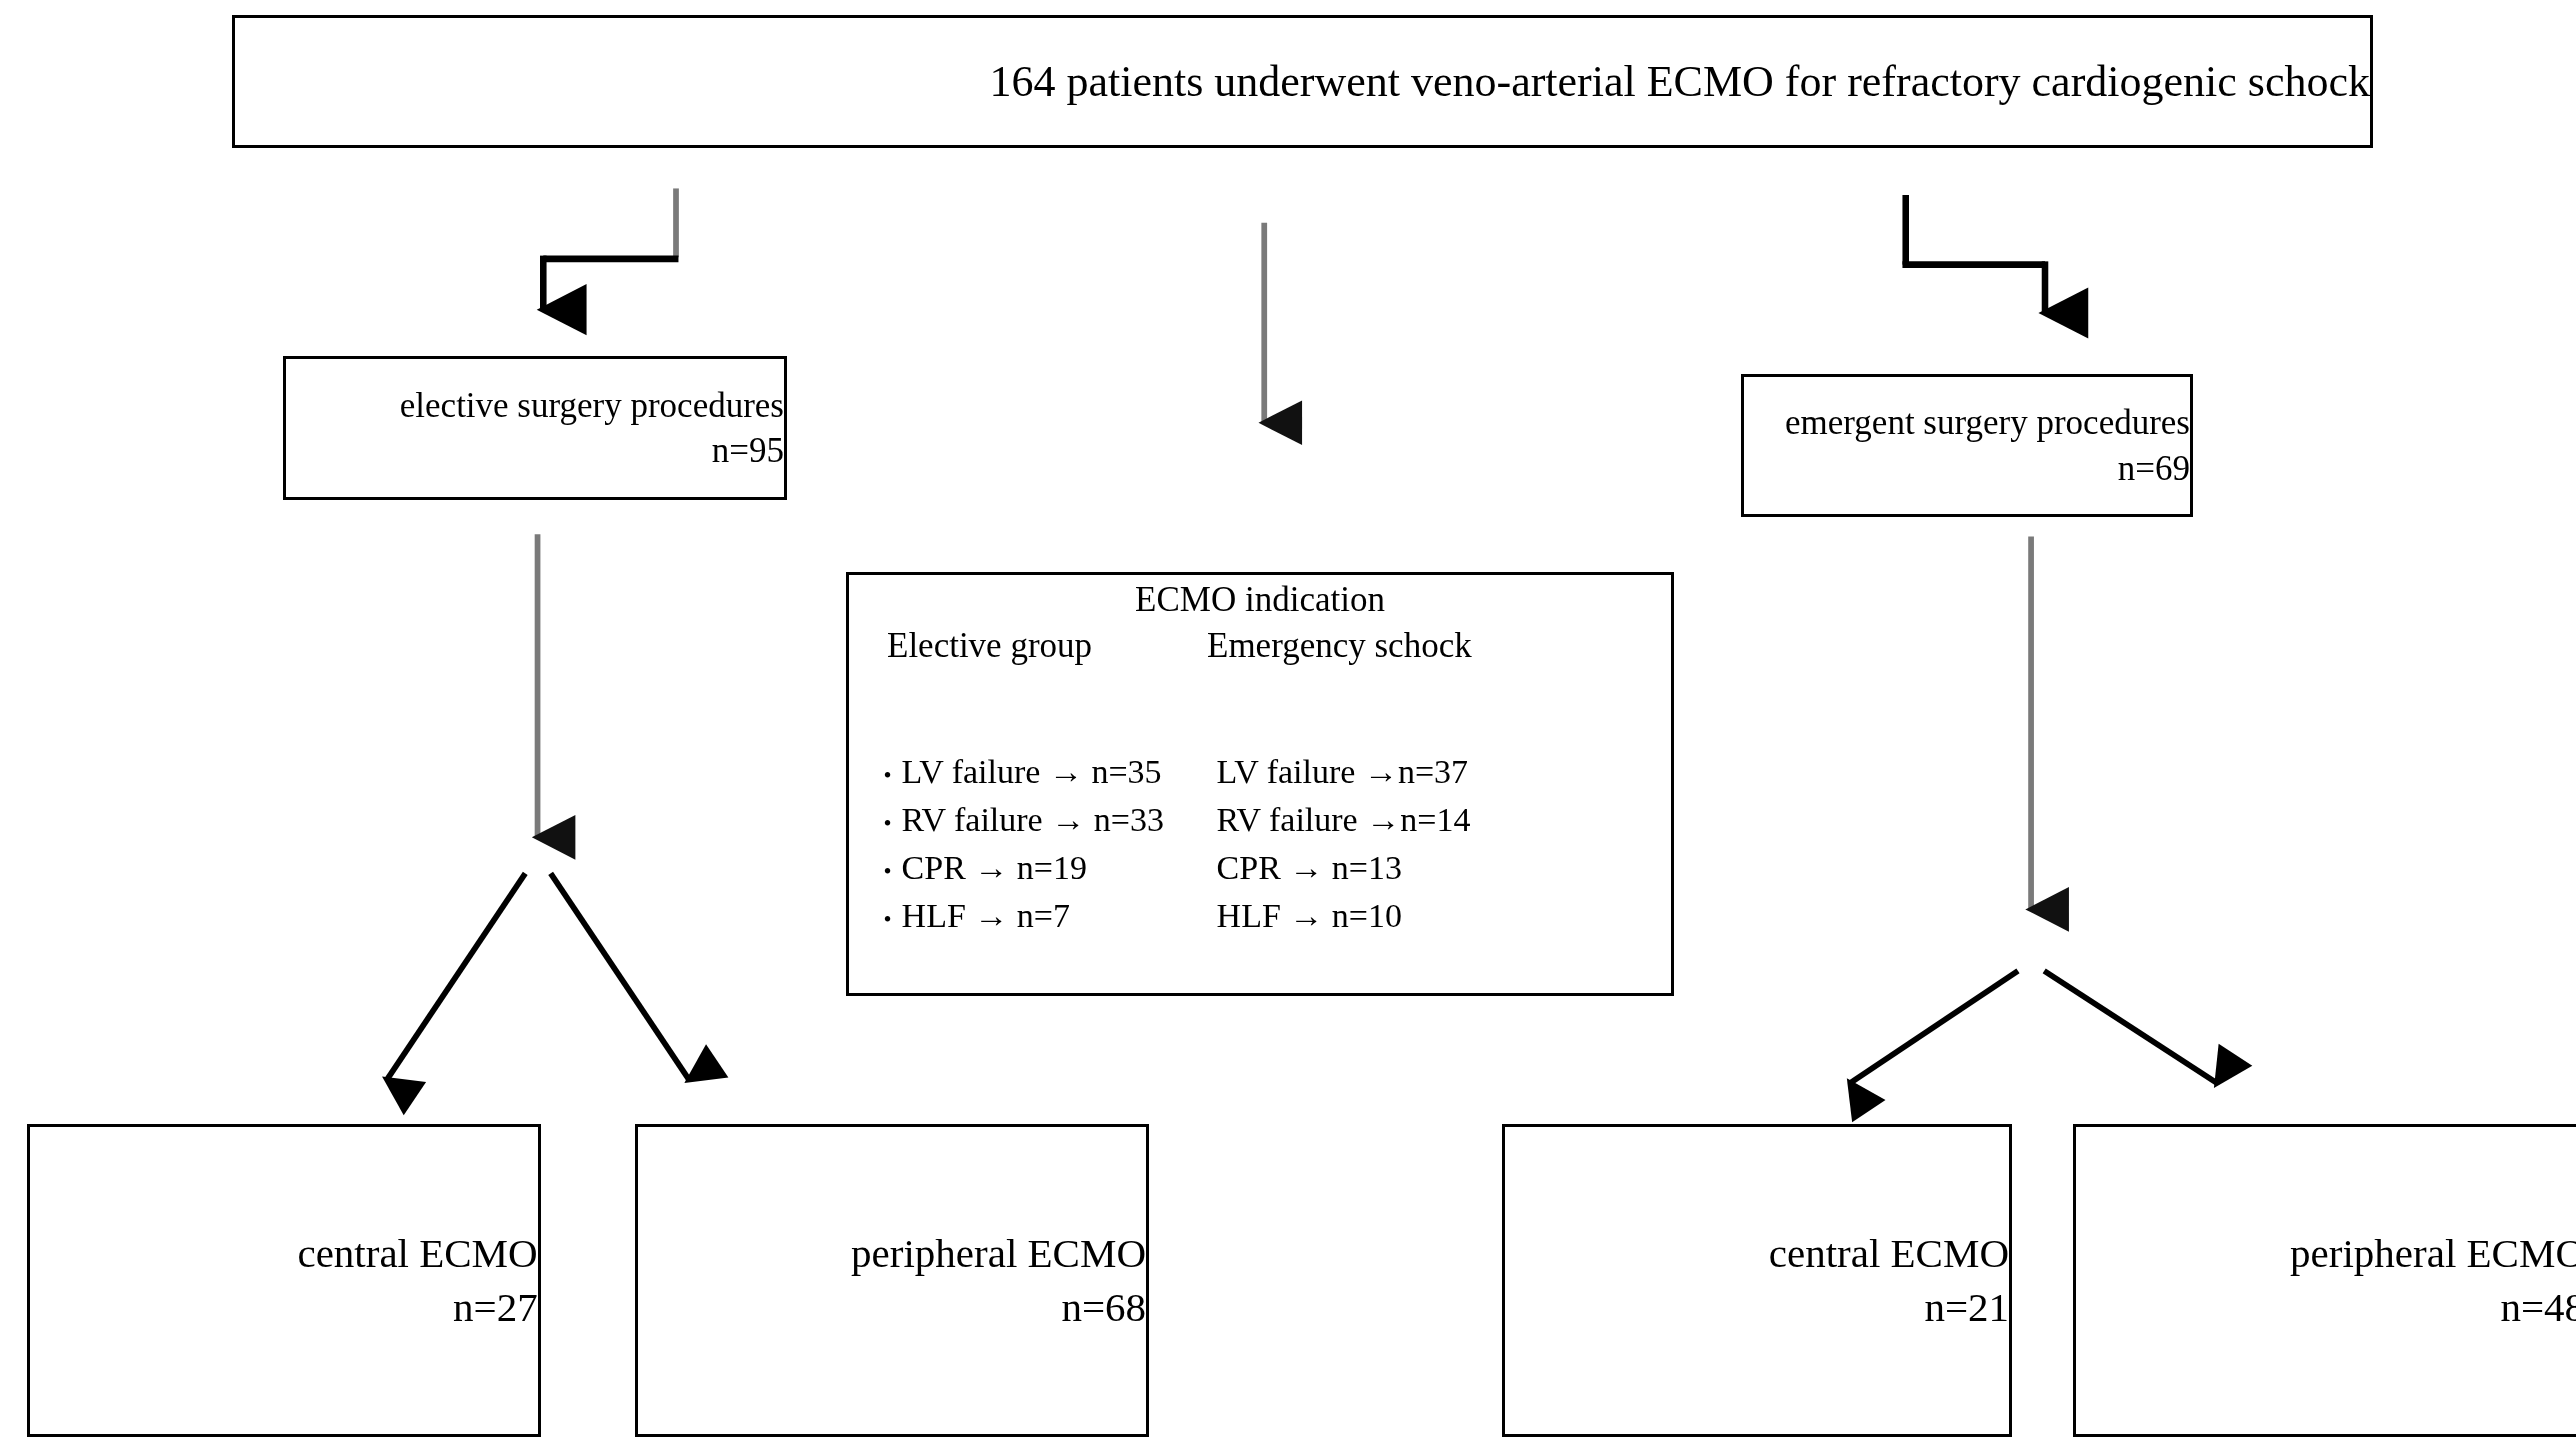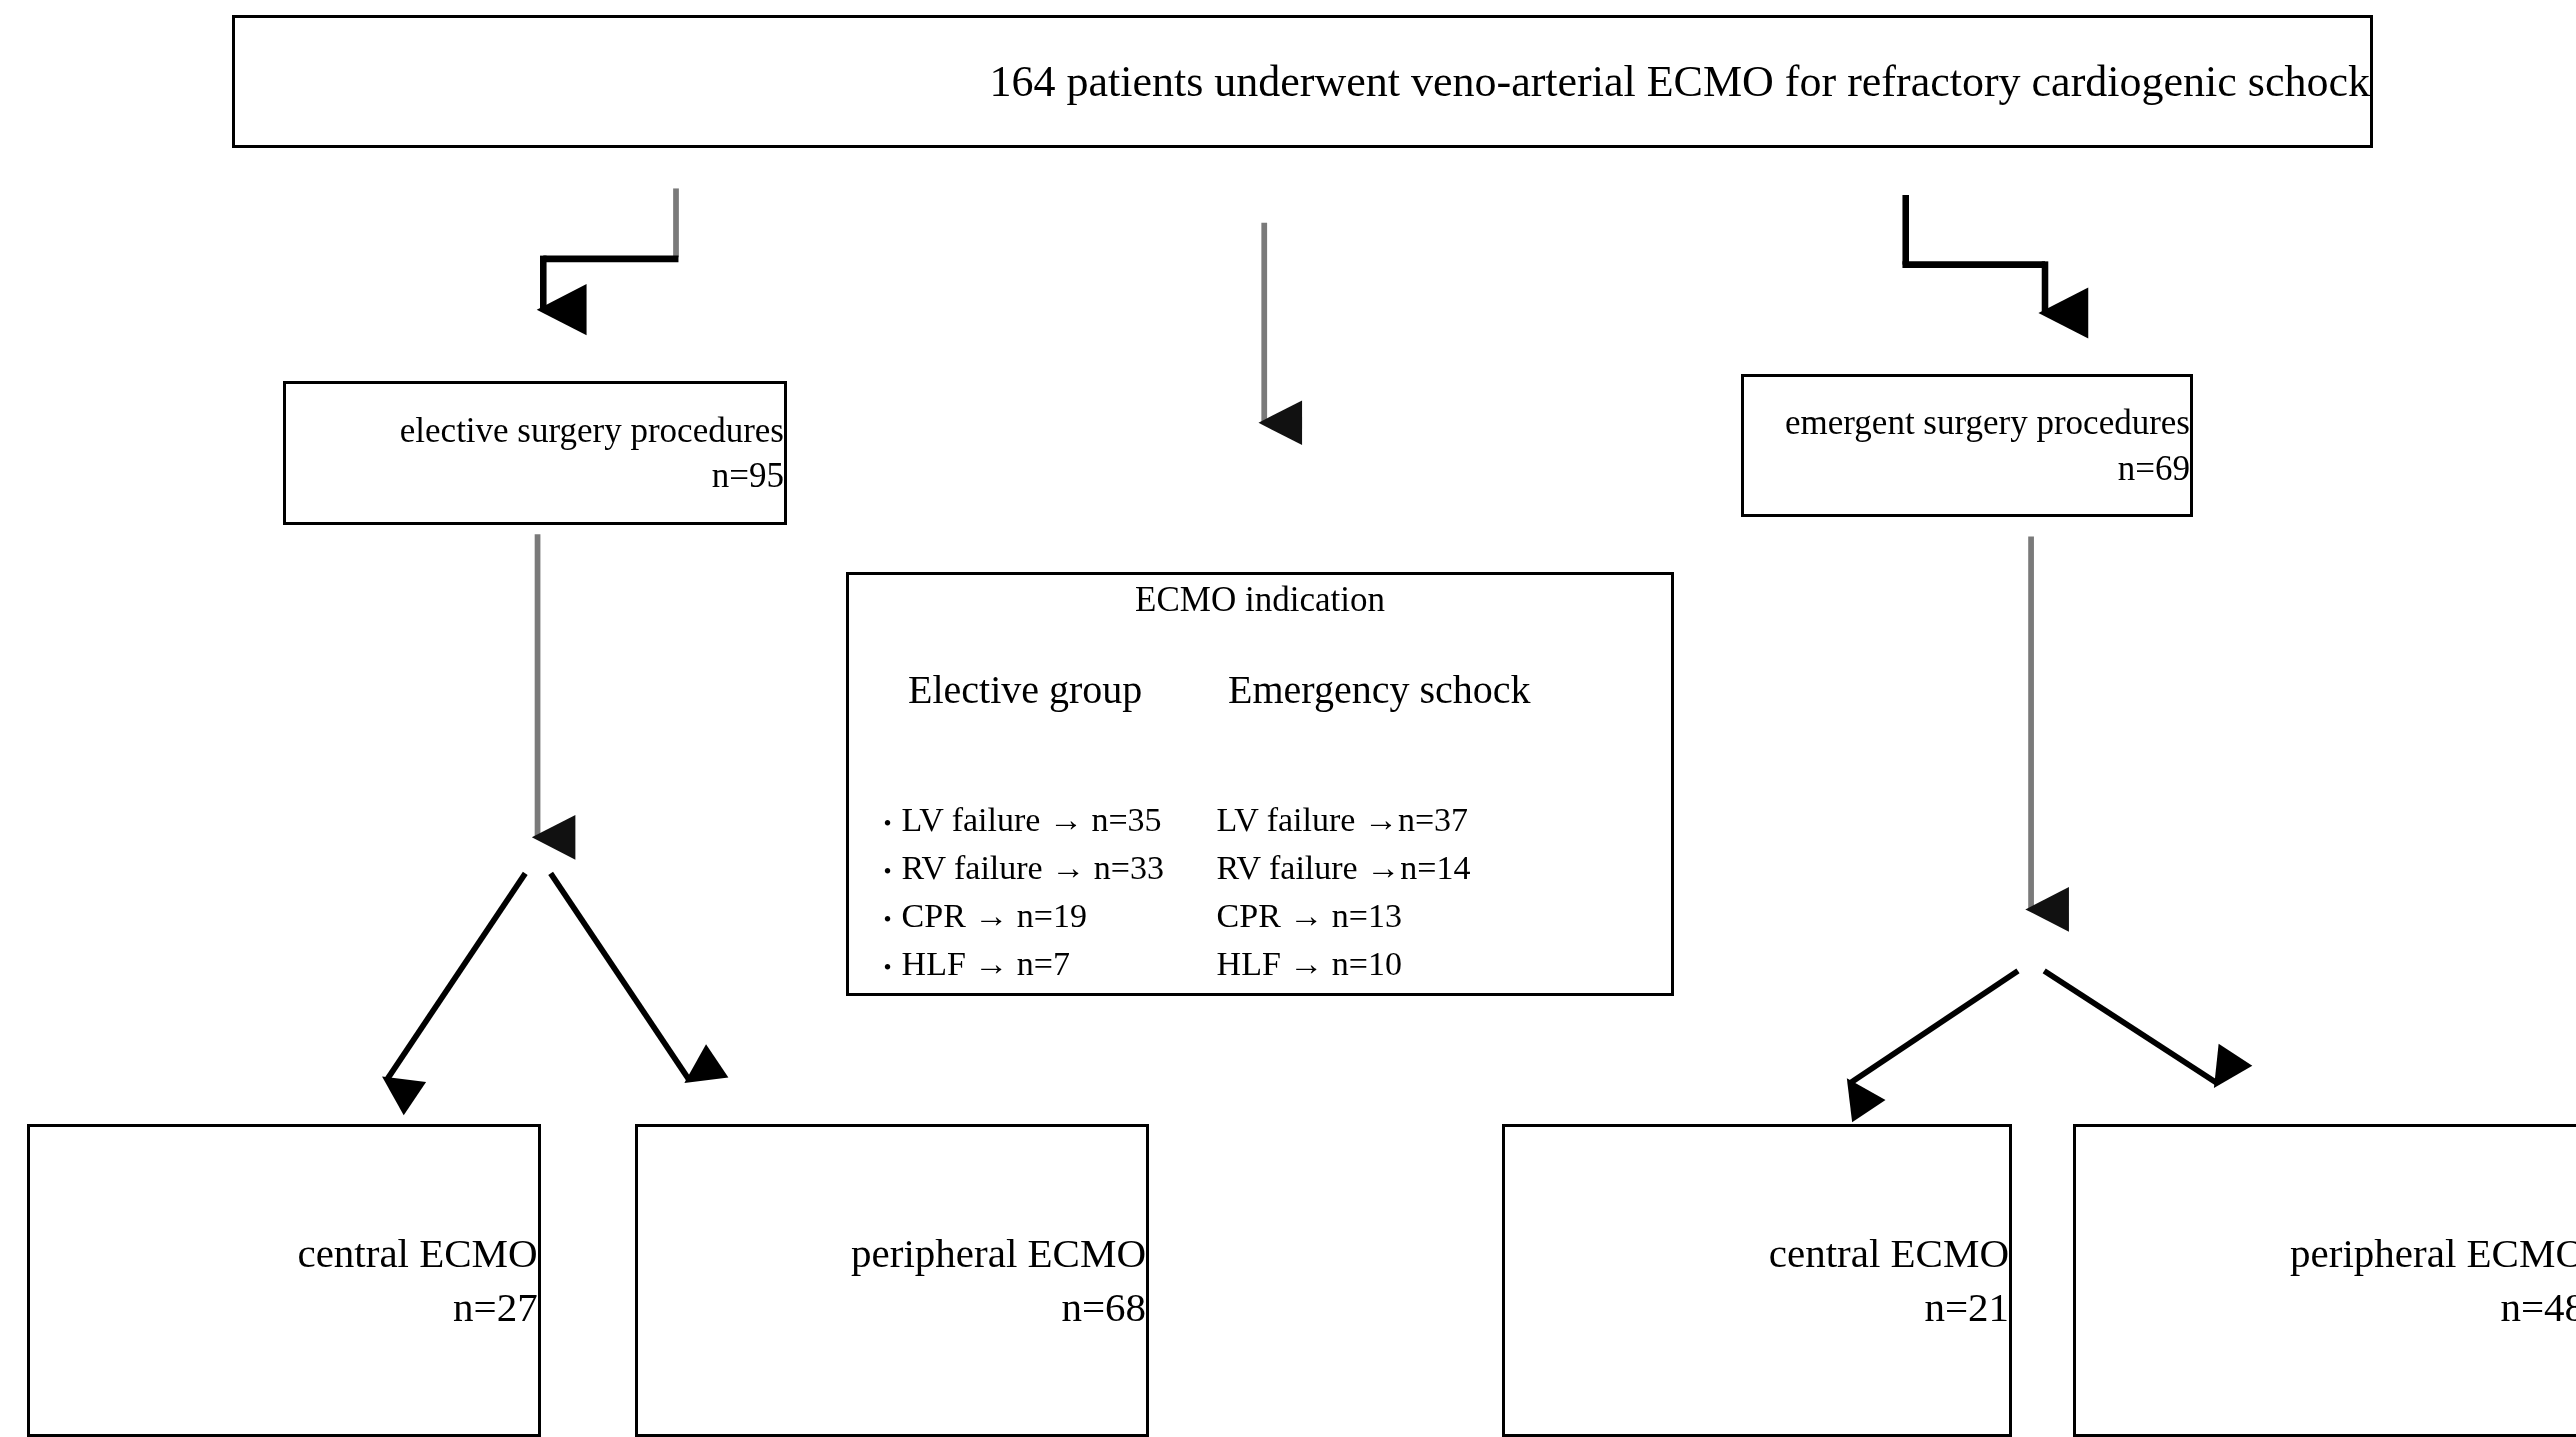--- a/index.html
+++ b/index.html
@@ -37,21 +37,21 @@
   }
   #title-box {
     left: 232px;
     top: 14.7px;
     width: 2141px;
     height: 133px;
     font-size: 44px;
   }
   #elective-box {
     left: 283px;
-    top: 381px;
+    top: 356px;
     width: 504px;
     height: 144px;
     font-size: 35px;
   }
   #emergent-box {
     left: 1741px;
     top: 374px;
     width: 452px;
     height: 143px;
     font-size: 35px;
@@ -65,23 +65,22 @@
     align-items: stretch;
     padding: 0;
   }
   #indication-title {
     margin-top: 2px;
     text-align: center;
     font-size: 35px;
   }
   .ind-headers {
     display: flex;
-    margin-top: 41px;
-    padding-left: 59px;
-    font-size: 40px;
+    padding-left: 38px;
+    font-size: 35px;
   }
   .ind-headers .col-a { width: 320px; text-align: left; }
   .ind-headers .col-b { width: 361px; text-align: left; }
   .ind-rows {
     margin-top: 36px;
     padding-left: 24.6px;
     font-size: 34px;
   }
   .ind-row {
     display: flex;

